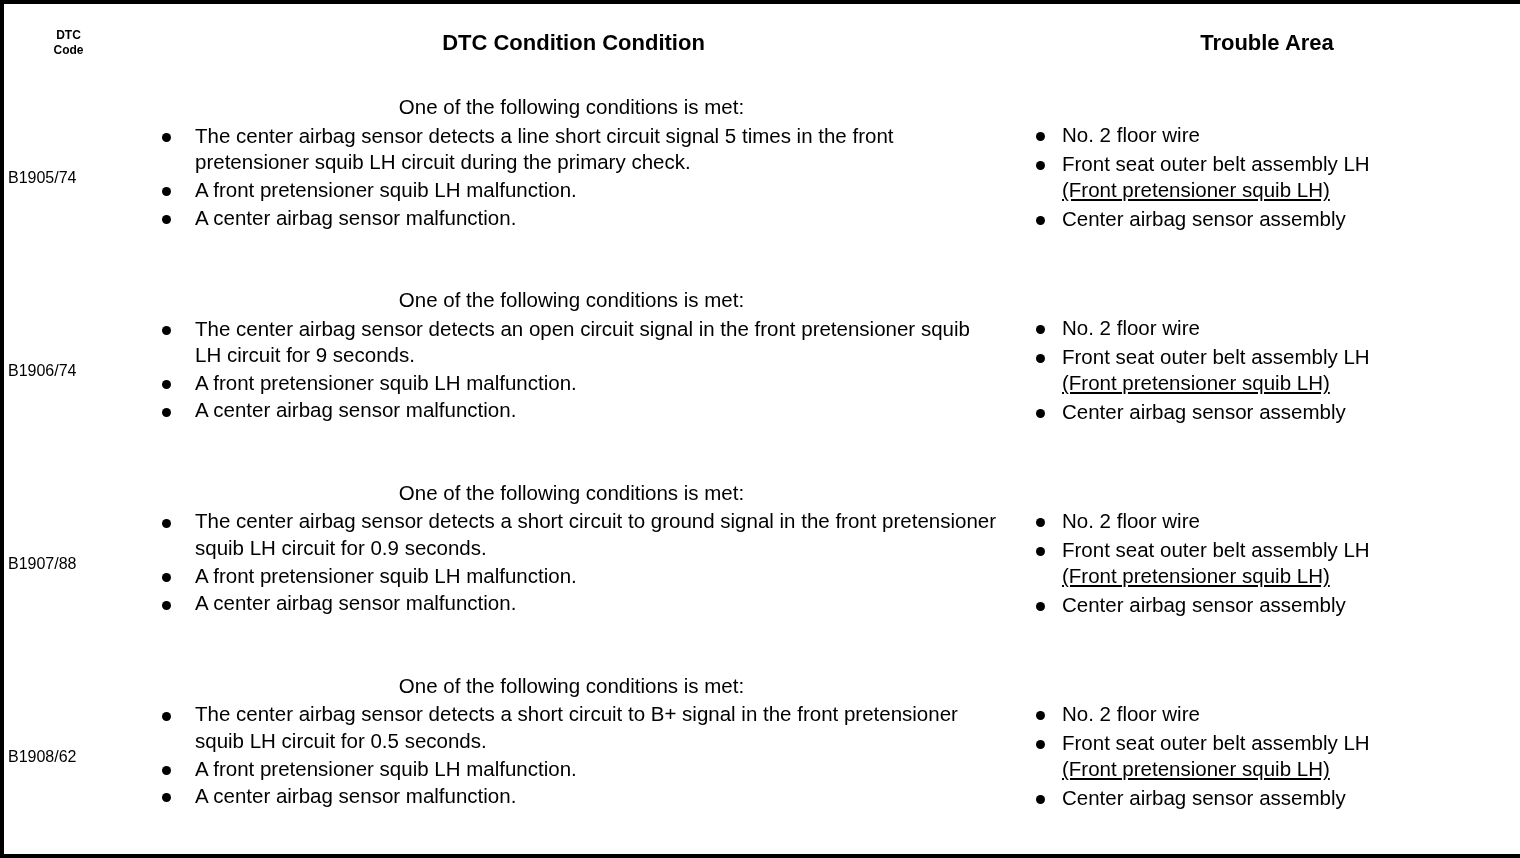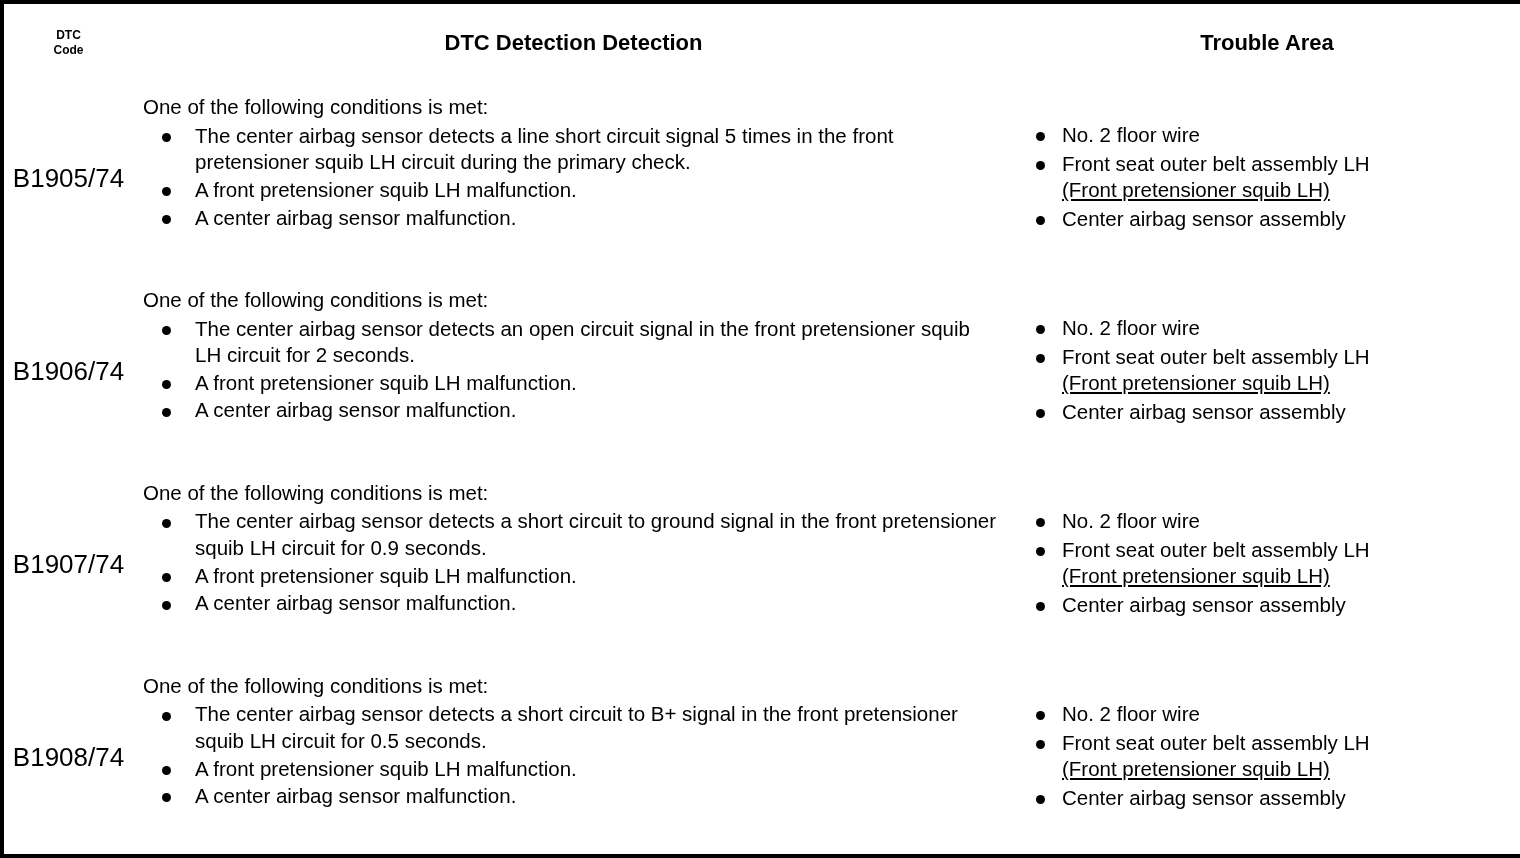--- a/index.html
+++ b/index.html
@@ -49,22 +49,22 @@
     line-height: 1.22;
     padding: 10px 4px;
     height: 80px;
   }
 
   th.th-code { font-size: 12px; }
   th.th-cond { font-size: 22px; }
   th.th-area { font-size: 22px; }
 
   td.cell-code {
-    text-align: center;
-    font-size: 26px;
+    text-align: left;
+    font-size: 16px;
     vertical-align: middle;
     padding: 0 4px;
     white-space: nowrap;
   }
 
   td.cell-cond {
     vertical-align: top;
     padding: 12px 14px 6px 10px;
     font-size: 20.5px;
     line-height: 1.30;
@@ -75,20 +75,21 @@
     padding: 6px 10px 6px 22px;
     font-size: 20.5px;
     line-height: 1.30;
   }
 
   .intro {
     margin: 0 0 2px 0;
     padding: 0;
     font-size: 20.5px;
     line-height: 1.30;
+    text-align: center;
   }
 
   ul.blist {
     list-style: none;
     margin: 0;
     padding: 0;
   }
 
   ul.blist.cond-list { }
 
@@ -137,21 +138,21 @@
     <col class="c-code">
     <col class="c-cond">
     <col class="c-area">
   </colgroup>
   <thead>
     <tr>
       <th class="th-code">
         <span>DTC</span><br>
         <span>Code</span>
       </th>
-      <th class="th-cond col-sep-left">DTC Detection Detection</th>
+      <th class="th-cond col-sep-left">DTC Condition Condition</th>
       <th class="th-area col-sep-left">Trouble Area</th>
     </tr>
   </thead>
   <tbody id="tbody">
       <tr>
         <td class="cell-code"><span>B1905/74</span></td>
         <td class="cell-cond col-sep-left">
           <p class="intro">One of the following conditions is met:</p>
           <ul class="blist cond-list">
             <li>
@@ -186,21 +187,21 @@
           </ul>
         </td>
       </tr>
       <tr>
         <td class="cell-code row-sep-top"><span>B1906/74</span></td>
         <td class="cell-cond col-sep-left row-sep-top">
           <p class="intro">One of the following conditions is met:</p>
           <ul class="blist cond-list">
             <li>
               <span class="bullet"></span>
-              <span class="li-text">The center airbag sensor detects an open circuit signal in the front pretensioner squib LH circuit for 2 seconds.</span>
+              <span class="li-text">The center airbag sensor detects an open circuit signal in the front pretensioner squib LH circuit for 9 seconds.</span>
             </li>
             <li>
               <span class="bullet"></span>
               <span class="li-text">A front pretensioner squib LH malfunction.</span>
             </li>
             <li>
               <span class="bullet"></span>
               <span class="li-text">A center airbag sensor malfunction.</span>
             </li>
           </ul>
@@ -217,21 +218,21 @@
               <span class="li-sub">(Front pretensioner squib LH)</span>
             </li>
             <li>
               <span class="bullet"></span>
               <span class="li-text">Center airbag sensor assembly</span>
             </li>
           </ul>
         </td>
       </tr>
       <tr>
-        <td class="cell-code row-sep-top"><span>B1907/74</span></td>
+        <td class="cell-code row-sep-top"><span>B1907/88</span></td>
         <td class="cell-cond col-sep-left row-sep-top">
           <p class="intro">One of the following conditions is met:</p>
           <ul class="blist cond-list">
             <li>
               <span class="bullet"></span>
               <span class="li-text">The center airbag sensor detects a short circuit to ground signal in the front pretensioner squib LH circuit for 0.9 seconds.</span>
             </li>
             <li>
               <span class="bullet"></span>
               <span class="li-text">A front pretensioner squib LH malfunction.</span>
@@ -254,21 +255,21 @@
               <span class="li-sub">(Front pretensioner squib LH)</span>
             </li>
             <li>
               <span class="bullet"></span>
               <span class="li-text">Center airbag sensor assembly</span>
             </li>
           </ul>
         </td>
       </tr>
       <tr>
-        <td class="cell-code row-sep-top"><span>B1908/74</span></td>
+        <td class="cell-code row-sep-top"><span>B1908/62</span></td>
         <td class="cell-cond col-sep-left row-sep-top">
           <p class="intro">One of the following conditions is met:</p>
           <ul class="blist cond-list">
             <li>
               <span class="bullet"></span>
               <span class="li-text">The center airbag sensor detects a short circuit to B+ signal in the front pretensioner squib LH circuit for 0.5 seconds.</span>
             </li>
             <li>
               <span class="bullet"></span>
               <span class="li-text">A front pretensioner squib LH malfunction.</span>

